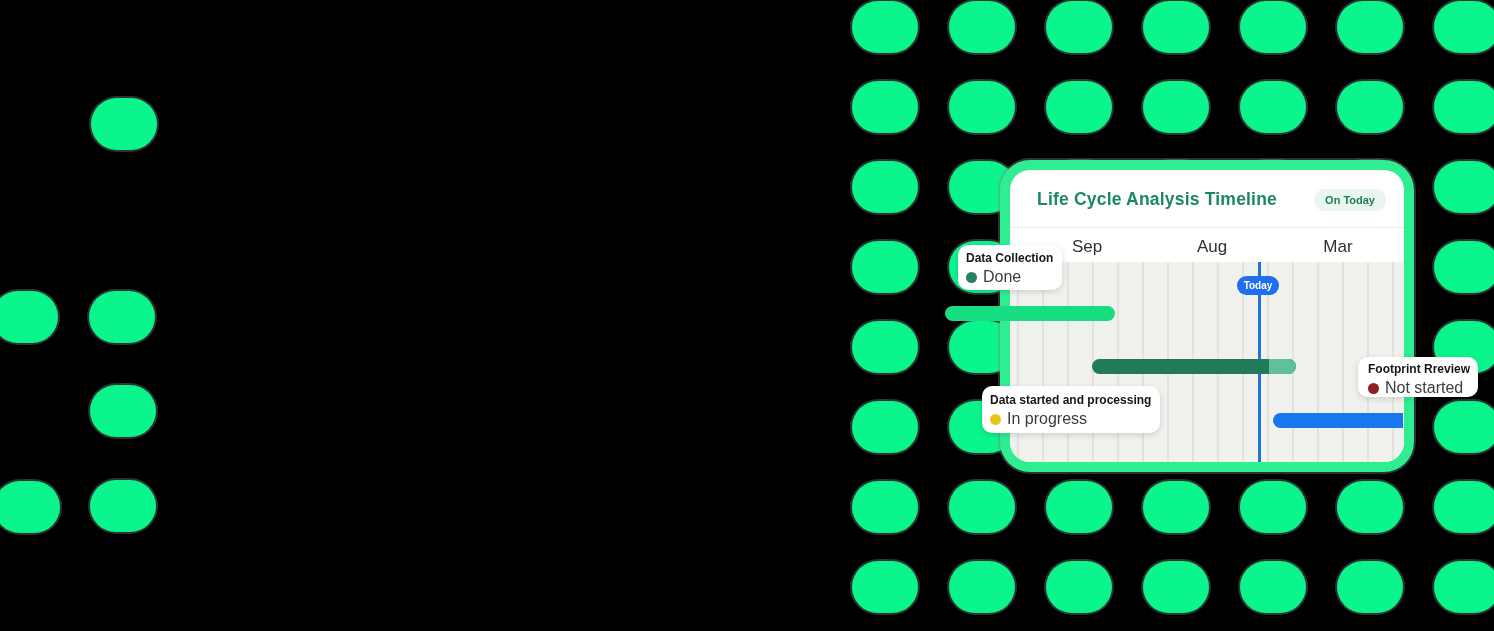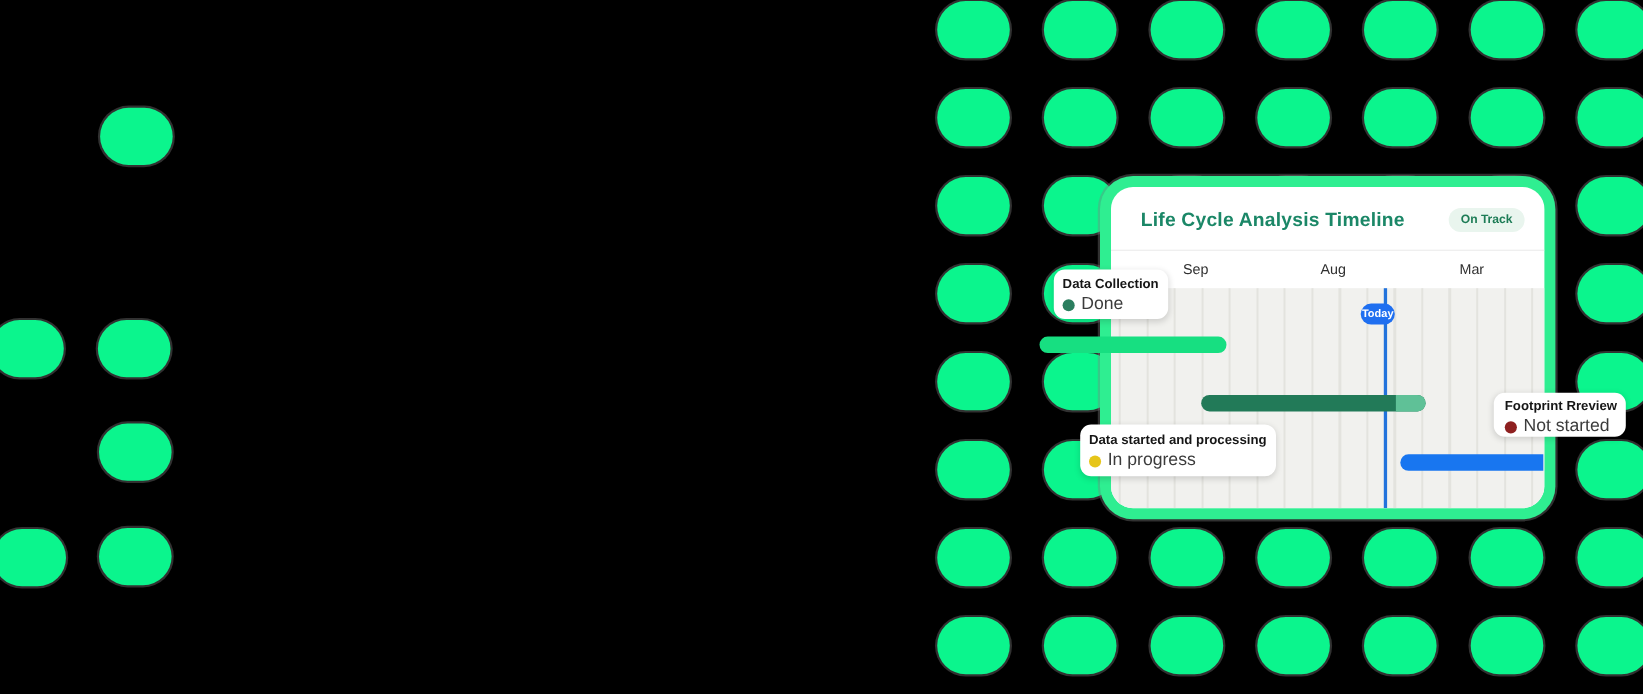--- a/index.html
+++ b/index.html
@@ -30,33 +30,33 @@
     font-size:17.5px;font-weight:700;letter-spacing:.2px;
     color:var(--c-title,#1b8767);
   }
   .badge{
     position:absolute;right:18px;top:19px;height:22px;line-height:22px;
     padding:0 11px;border-radius:11px;
     background:var(--c-badge_bg,#e9f5ee);color:var(--c-badge_text,#1d7c56);
     font-size:11px;font-weight:700;
   }
   .divider{position:absolute;left:0;top:57px;width:100%;height:1px;background:var(--c-divider,#ececec);}
-  .month{position:absolute;top:67px;transform:translateX(-50%);font-size:13px;color:var(--c-month_text,#303030);}
+  .month{position:absolute;top:67px;transform:translateX(-50%);font-size:17px;color:var(--c-month_text,#303030);}
   .m-sep{left:77px;} .m-oct{left:202px;} .m-nov{left:328px;}
   .chart-area{
     position:absolute;left:0;top:92px;width:394px;height:200px;
     background-color:var(--c-chart_bg,#f1f1ee);
     background-image:repeating-linear-gradient(to right,
       var(--c-gridline,#e3e3de) 0,var(--c-gridline,#e3e3de) 2px,
       transparent 2px,transparent 25px);
     background-position:7px 0;
   }
   .today-line{position:absolute;left:248px;top:92px;width:3px;height:200px;background:var(--c-today,#2273dc);}
   .today-pill{
-    position:absolute;left:1237px;top:276px;width:31px;height:19px;line-height:19px;
+    position:absolute;left:1237px;top:276px;width:42px;height:19px;line-height:19px;
     border-radius:10px;background:var(--c-today_pill,#1f6ff0);
     color:#fff;font-size:10px;font-weight:700;text-align:center;
   }
   
   .bar{position:absolute;height:15px;}
   .bar-done{left:945px;top:306px;width:170px;border-radius:8px;background:var(--c-bar_done,#17df81);}
   .bar-progress{left:1092px;top:359px;width:204px;border-radius:8px;background:var(--c-bar_progress,#227a58);}
   .bar-progress .remain{
     position:absolute;right:0;top:0;width:27px;height:15px;
     border-radius:0 8px 8px 0;background:var(--c-bar_progress_light,#5fc197);
@@ -150,21 +150,21 @@
       <div class="blob" style="left: 1143px; top: 561px;"></div>
       <div class="blob" style="left: 1240px; top: 561px;"></div>
       <div class="blob" style="left: 1337px; top: 561px;"></div>
       <div class="blob" style="left: 1434px; top: 561px;"></div>
     </div>
 
   <div class="card-frame"></div>
 
   <div class="card-inner">
     <div class="card-title">Life Cycle Analysis Timeline</div>
-    <div class="badge">On Track</div>
+    <div class="badge">On Today</div>
     <div class="divider"></div>
     <div class="month m-sep">Sep</div>
     <div class="month m-oct">Aug</div>
     <div class="month m-nov">Mar</div>
     <div class="chart-area"></div>
     <div class="today-line"></div>
   </div>
 
   <div class="today-pill">Today</div>
 

